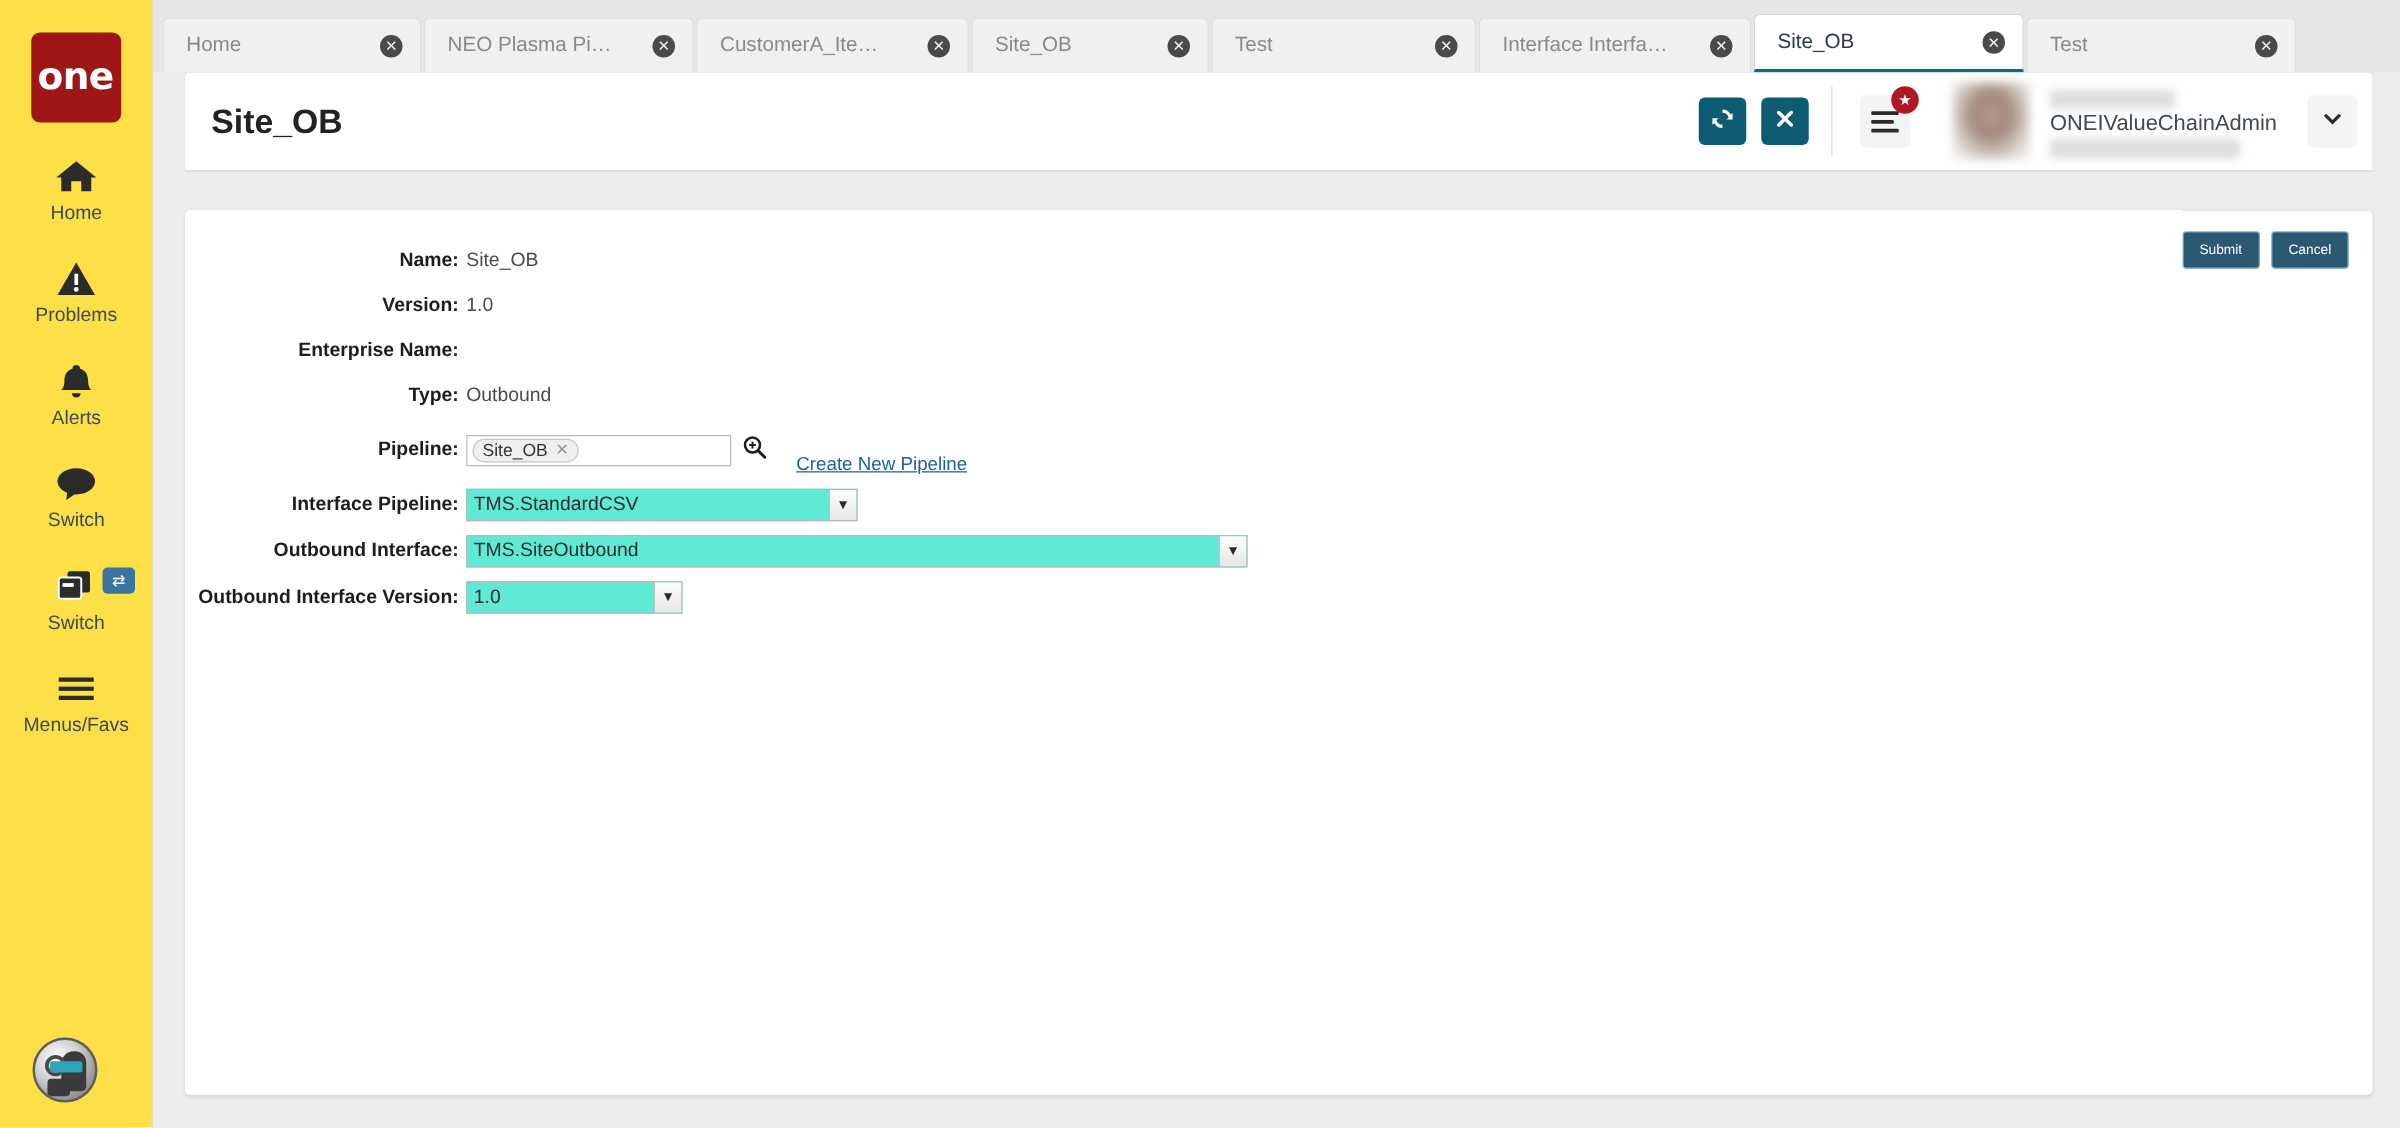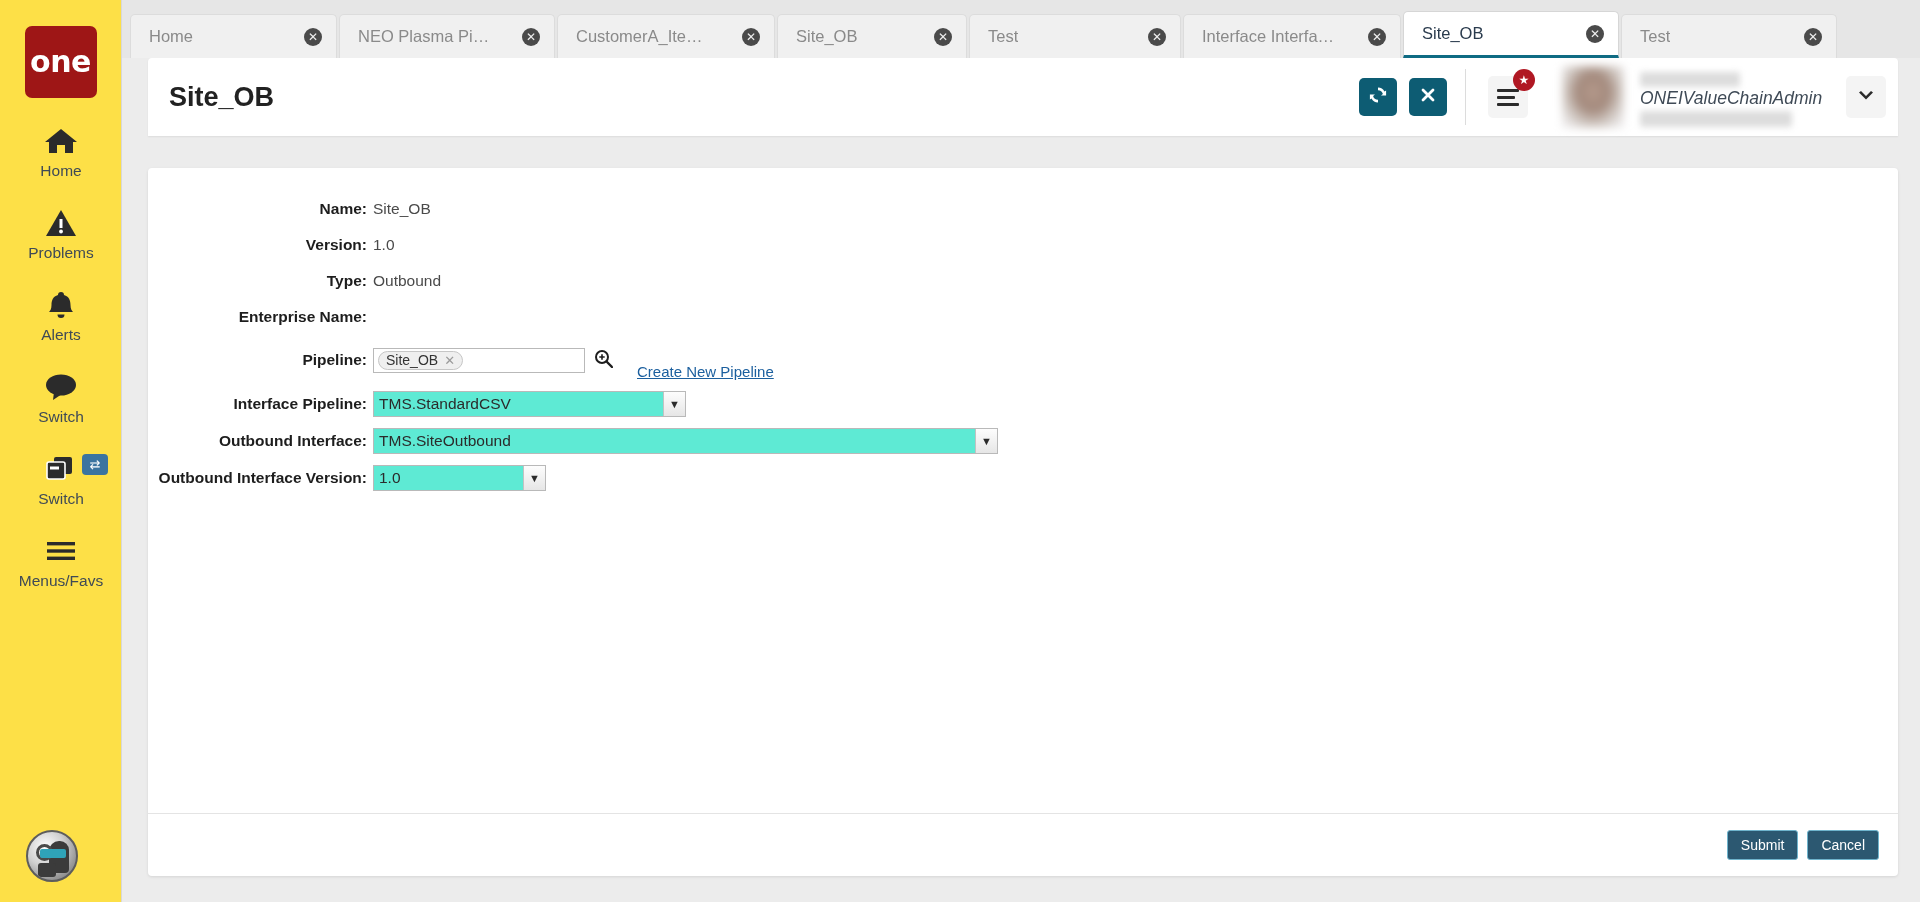--- a/index.html
+++ b/index.html
@@ -253,21 +253,20 @@
     background:
       radial-gradient(ellipse at 50% 42%, #b59a8c 0%, #a3897c 34%, #cfc6c0 62%, #eceaea 86%);
     filter: blur(4px);
     flex: 0 0 auto;
   }
   .userblock {
     margin-left: -4px;
     width: 196px;
     position: relative;
     height: 62px;
-    font-style: italic;
   }
   .blur-line {
     position: absolute;
     background: #dddddd;
     filter: blur(3.2px);
     border-radius: 2px;
   }
   .blur-top { left: 8px; top: 6px; width: 100px; height: 15px; }
   .blur-bot { left: 8px; top: 45px; width: 152px; height: 16px; }
   .username {
@@ -291,21 +290,20 @@
   
   #contentcard {
     position: absolute;
     left: 148px; top: 168px;
     width: 1750px; height: 708px;
     background: #ffffff;
     border-radius: 4px;
     box-shadow: 0 1px 3px rgba(0,0,0,.10);
     z-index: 4;
     display: flex;
-    flex-direction: column;
   }
   #formarea {
     flex: 1 1 auto;
     padding: 28px 0 0 0;
     overflow: hidden;
   }
   .frow {
     display: flex;
     align-items: center;
     margin-bottom: 11px;
@@ -402,21 +400,21 @@
     gap: 9px;
     flex: 0 0 auto;
   }
   .btn {
     height: 30px;
     padding: 0 13px;
     background: #2c5871;
     border: 1px solid #6fb4cd;
     border-radius: 3px;
     color: #ffffff;
-    font-size: 14px;
+    font-size: 11px;
     cursor: pointer;
     font-family: "Liberation Sans", sans-serif;
     line-height: 1;
   }
 </style>
 </head>
 <body>
 
 <div id="app">
 
@@ -587,27 +585,27 @@
         <div class="flabel">Name:</div>
         <div class="fvalue">Site_OB</div>
       </div>
 
       <div class="frow">
         <div class="flabel">Version:</div>
         <div class="fvalue">1.0</div>
       </div>
 
       <div class="frow">
+        <div class="flabel">Enterprise Name:</div>
+        <div class="fvalue"></div>
+      </div>
+
+      <div class="frow">
         <div class="flabel">Type:</div>
         <div class="fvalue">Outbound</div>
-      </div>
-
-      <div class="frow">
-        <div class="flabel">Enterprise Name:</div>
-        <div class="fvalue"></div>
       </div>
 
       <div class="frow">
         <div class="flabel">Pipeline:</div>
         <div class="token-input">
           <span class="token">
             <span>Site_OB</span>
             <span class="token-x">✕</span>
           </span>
         </div>

